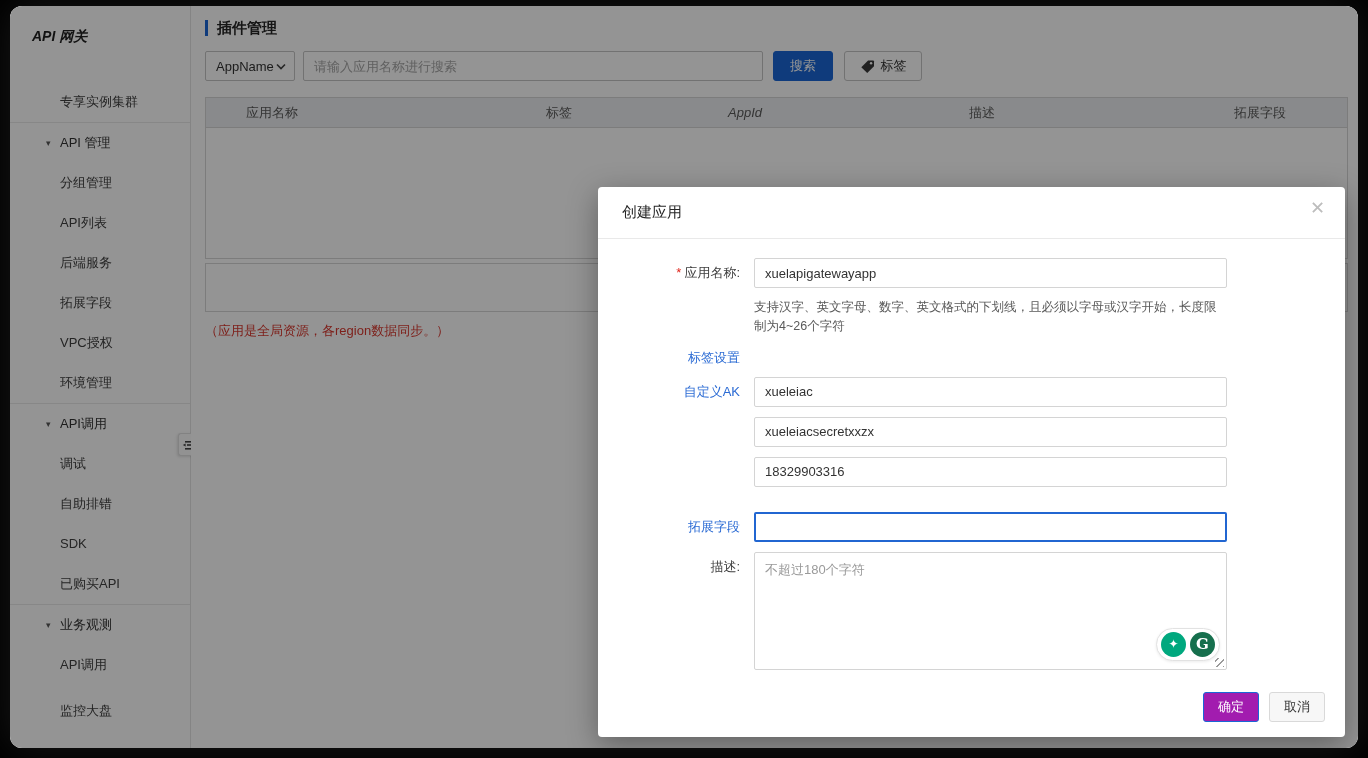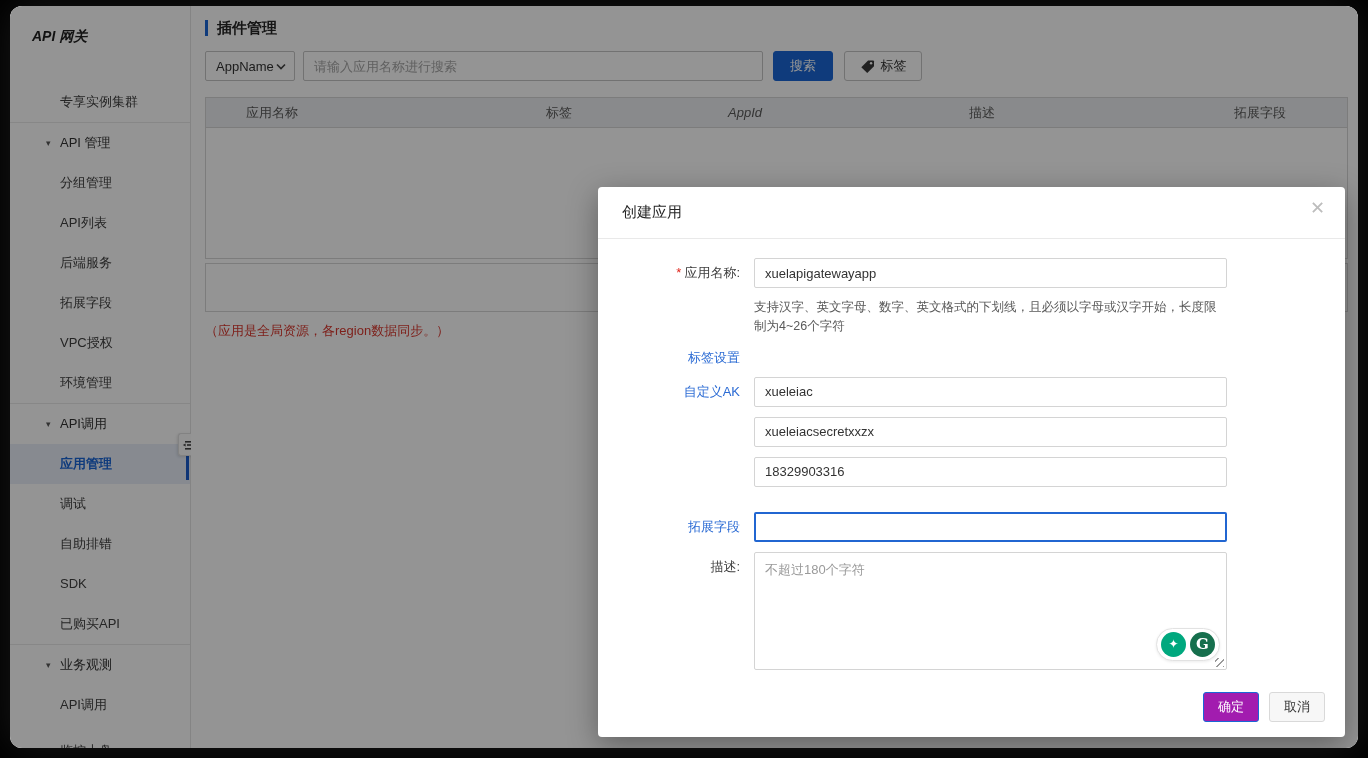--- a/index.html
+++ b/index.html
@@ -99,21 +99,20 @@
       <div class="divider"></div>
       <div class="item group"><span class="arr">▾</span><span>API 管理</span></div>
       <div class="item lvl2"><span>分组管理</span></div>
       <div class="item lvl2"><span>API列表</span></div>
       <div class="item lvl2"><span>后端服务</span></div>
       <div class="item lvl2"><span>拓展字段</span></div>
       <div class="item lvl2"><span>VPC授权</span></div>
       <div class="item lvl2"><span>环境管理</span></div>
       <div class="divider"></div>
       <div class="item group"><span class="arr">▾</span><span>API调用</span></div>
-      <div class="item lvl2 active"><span>应用管理</span></div>
       <div class="item lvl2"><span>调试</span></div>
       <div class="item lvl2"><span>自助排错</span></div>
       <div class="item lvl2"><span>SDK</span></div>
       <div class="item lvl2"><span>已购买API</span></div>
       <div class="divider"></div>
       <div class="item group"><span class="arr">▾</span><span>业务观测</span></div>
       <div class="item lvl2"><span>API调用</span></div>
       <div class="item lvl2 partial"><span>监控大盘</span></div>
     </div>
     <div class="collapse-tab">

